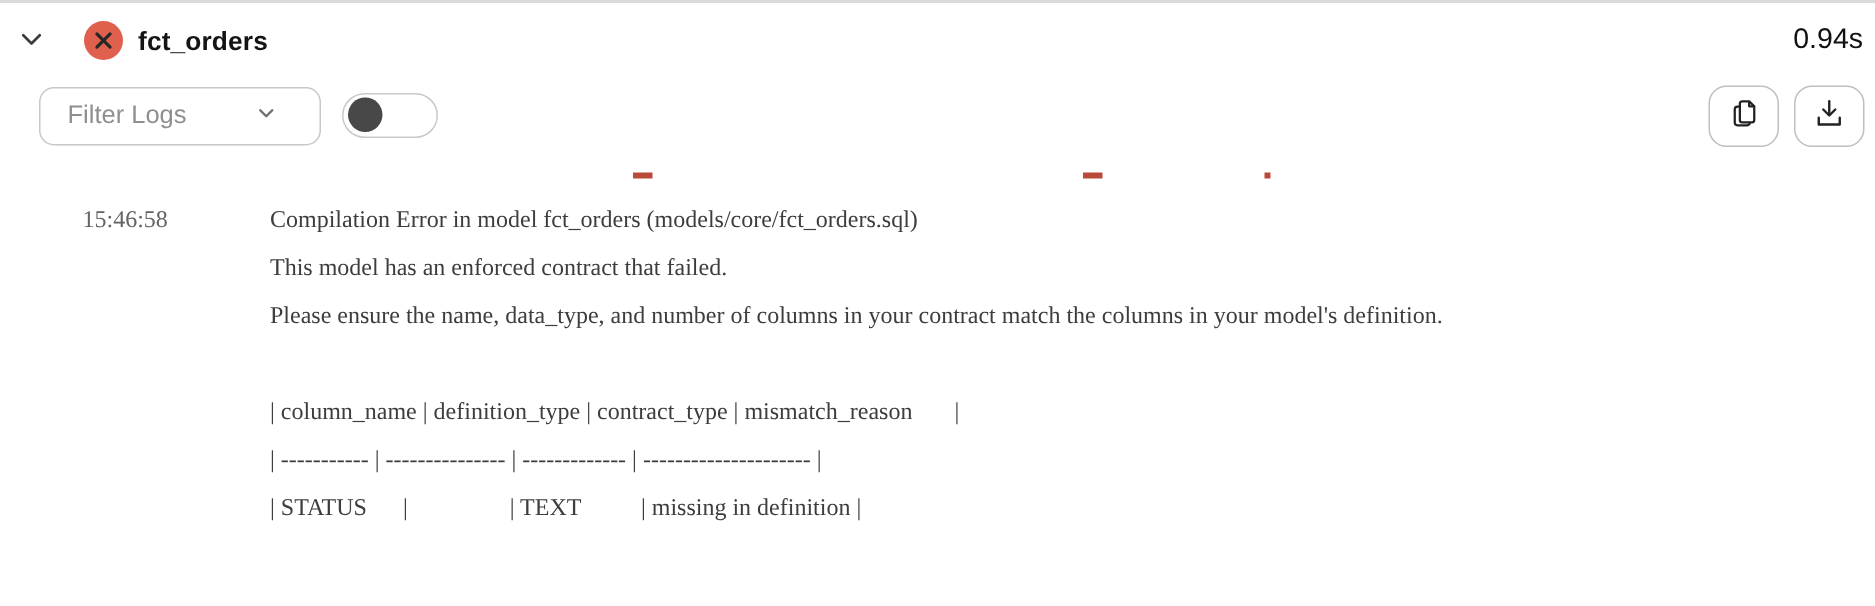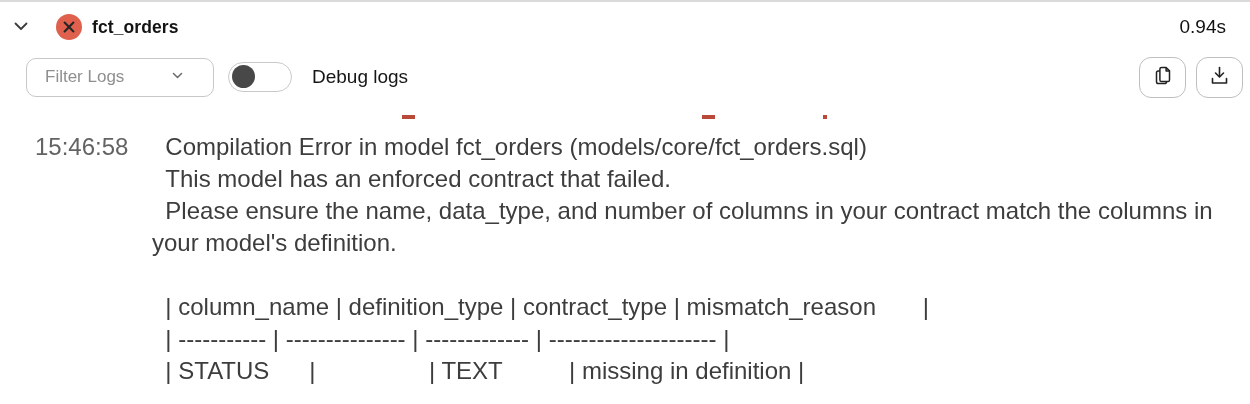--- a/index.html
+++ b/index.html
@@ -9,21 +9,21 @@
     background: #ffffff;
     font-family: "Liberation Sans", sans-serif;
     overflow: hidden;
     color: #161616;
   }
   .panel { width: 100%; height: 100%; border-top: 2px solid #dadada; }
 
   
   .header-row1 {
     display: flex; align-items: center;
-    height: 50px; padding: 0 24px 0 10px;
+    height: 50px; padding: 0 8px 0 10px;
   }
   .collapse-btn {
     width: 22px; height: 22px; border: none; background: transparent;
     padding: 0; display: flex; align-items: center; justify-content: center;
     cursor: pointer;
   }
   .status-icon { margin-left: 24px; width: 26px; height: 26px; flex: none; }
   .run-title { margin-left: 10px; font-size: 17.5px; font-weight: 700; color: #141414; letter-spacing: .1px; }
   .spacer { flex: 1; }
   .run-duration { font-size: 19px; color: #111; }
@@ -58,23 +58,24 @@
     cursor: pointer; padding: 0;
   }
   .icon-btn + .icon-btn { margin-left: 10px; }
 
   
   .log-area {
     position: relative;
     height: 302px;
     padding-top: 29px;
     overflow: hidden;
-    font-family: Liberation Sans, sans-serif;
-    font-size: 24px; line-height: 32px;
+    font-family: Liberation Serif, serif;
+    font-size: 16px; line-height: 32px;
     color: #3d3d3d;
+    margin-left: 20px;
   }
   .frag { position: absolute; top: 13px; height: 4px; }
   .log-row { display: flex; }
   .log-ts { margin-left: 35px; width: 117px; flex: none; color: #636363; }
   .log-msg { width: 1080px; white-space: pre-wrap; word-break: normal; }
 </style>
 </head>
 <body>
 
 <div class="panel">
@@ -104,21 +105,20 @@
       <span class="label">Filter Logs</span>
       <span>
         <svg width="15" height="15" viewBox="0 0 15 15">
           <polyline points="3.5,5.5 7.5,9.5 11.5,5.5" fill="none" stroke="#6f6f6f" stroke-width="1.6" stroke-linecap="round" stroke-linejoin="round"></polyline>
         </svg>
       </span>
     </button>
     <div class="toggle">
       <div class="knob"></div>
     </div>
-    <span class="debug-label">Debug logs</span>
     <span class="spacer"></span>
     <button class="icon-btn">
       <span>
         <svg width="23" height="23" viewBox="0 0 23 23">
           <rect x="5.5" y="7" width="10" height="12.5" rx="1.8" fill="none" stroke="#222" stroke-width="1.5"></rect>
           <path d="M10.5 3.5 h4.6 l3.4 3.4 v9.1 a1.6 1.6 0 0 1 -1.6 1.6 h-6.4 a1.6 1.6 0 0 1 -1.6 -1.6 v-10.9 a1.6 1.6 0 0 1 1.6 -1.6 z" fill="#fff" stroke="#222" stroke-width="1.5" stroke-linejoin="round"></path>
           <path d="M15.1 3.5 v3.4 h3.4" fill="none" stroke="#222" stroke-width="1.5" stroke-linejoin="round"></path>
         </svg>
       </span>
     </button>

